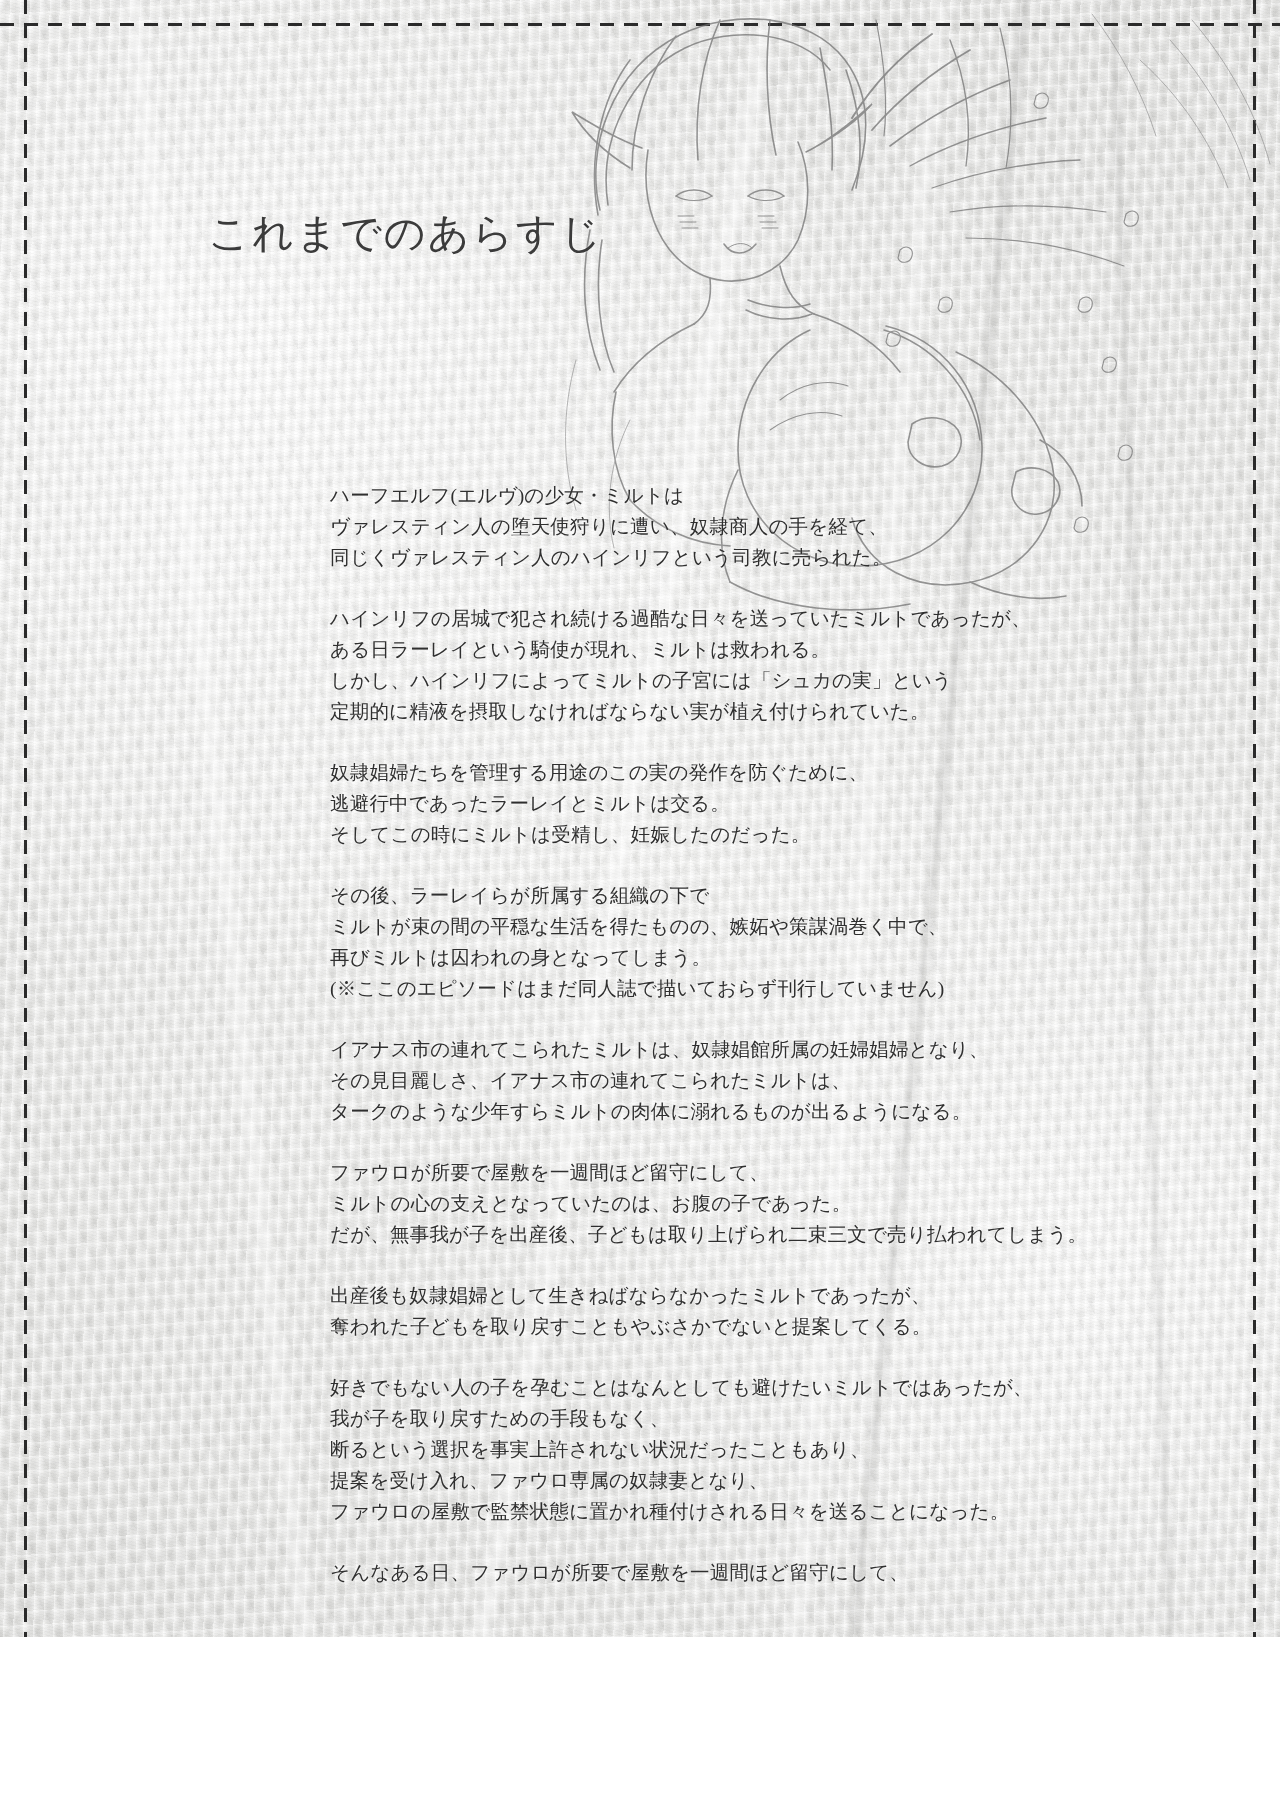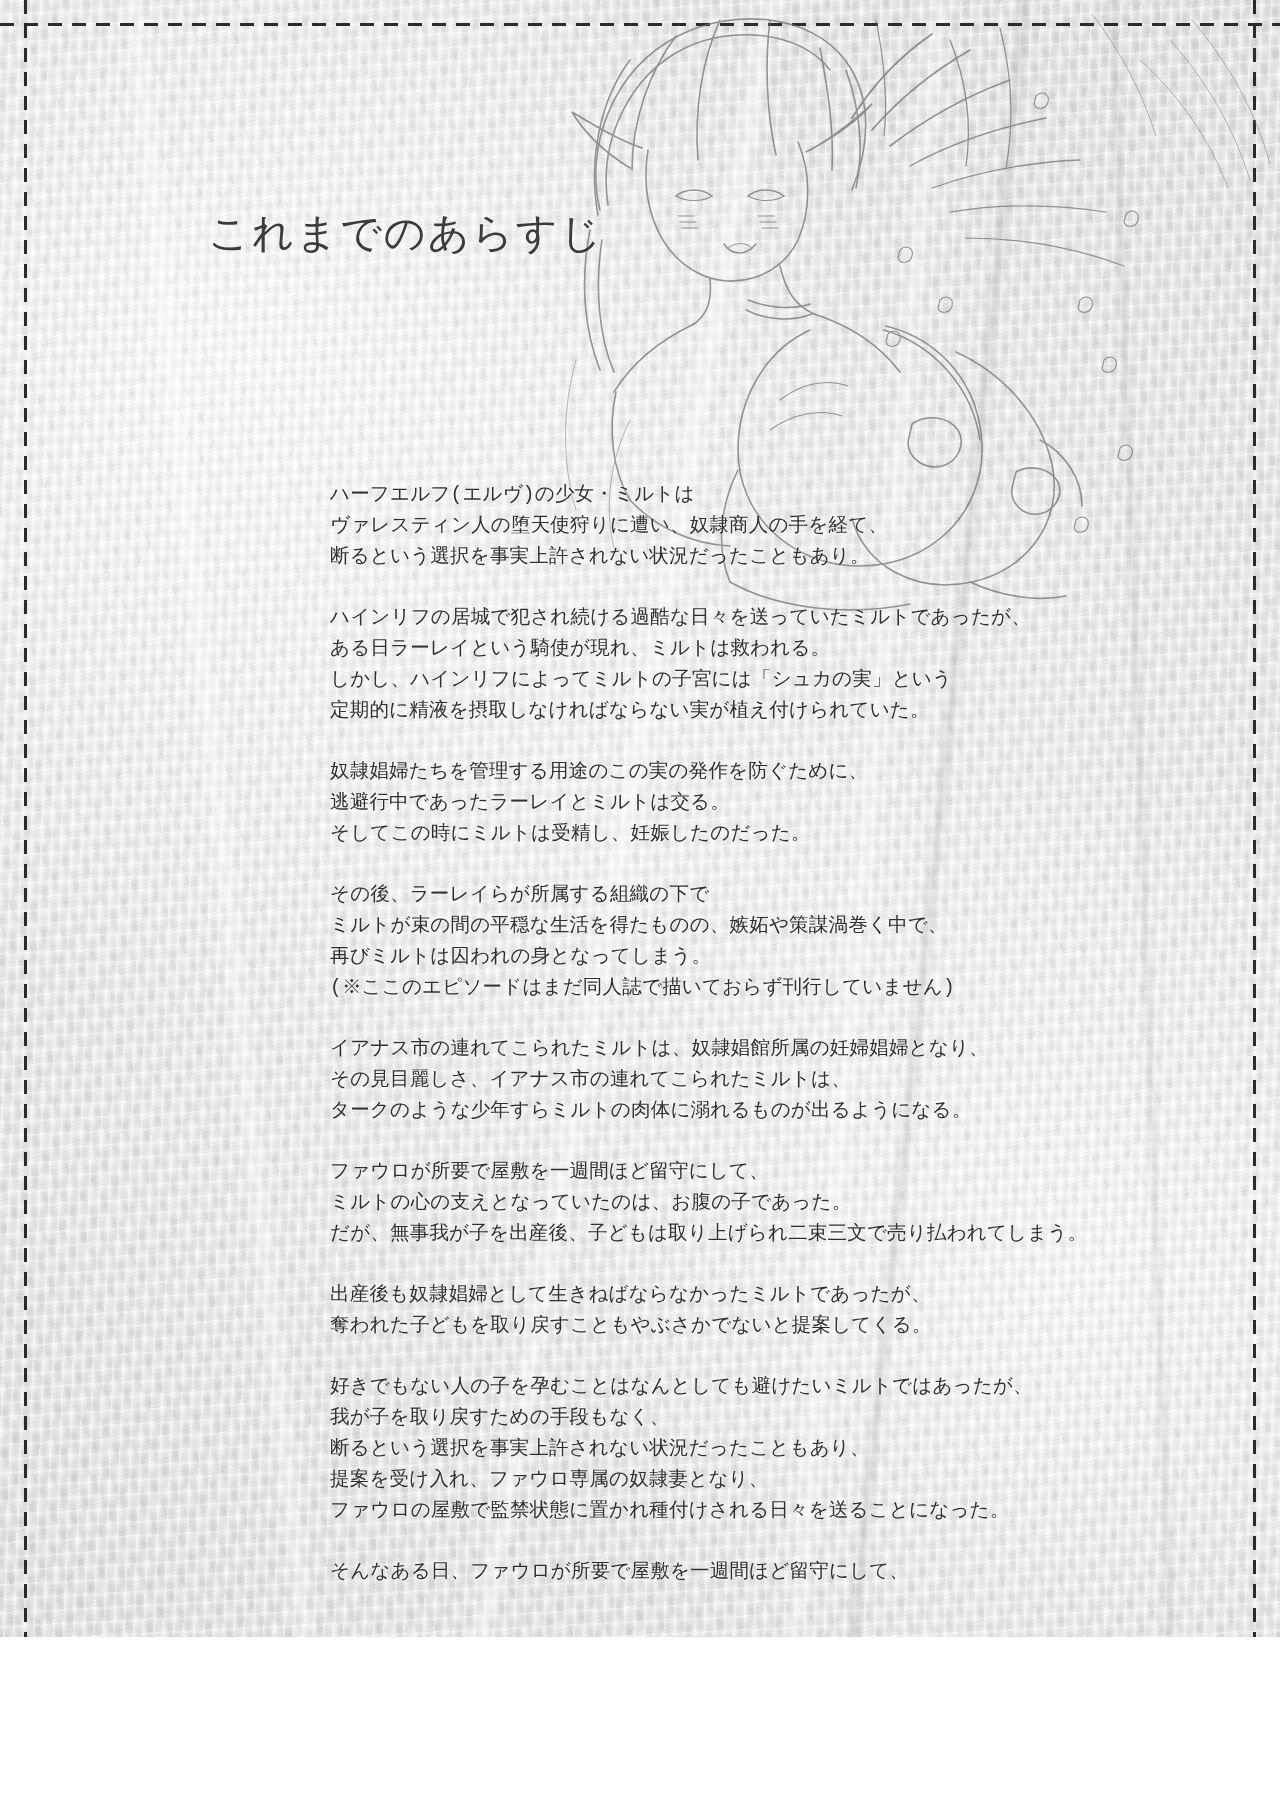--- a/index.html
+++ b/index.html
@@ -107,21 +107,21 @@
     white-space: nowrap;
   }
 
   
   #synopsis {
     position: absolute;
     left: 330px;
     top: 480px;
     width: 830px;
     color: #2f2f2f;
-    font-family: Liberation Mono, monospace;
+    font-family: Liberation Serif, serif;
     font-size: 19.5px;
     line-height: 31px;
     letter-spacing: .2px;
   }
   #synopsis .para { margin: 0 0 30px 0; }
   #synopsis .para:last-child { margin-bottom: 16px; }
   #synopsis .line { white-space: nowrap; text-shadow: 0 0 3px rgba(255,255,255,.75); }
 
   
   #page-number {
@@ -242,21 +242,21 @@
       </g>
     </svg>
   </div>
 
   <div id="heading">これまでのあらすじ</div>
 
   <div id="synopsis">
     <div class="para">
       <div class="line">ハーフエルフ(エルヴ)の少女・ミルトは</div>
       <div class="line">ヴァレスティン人の堕天使狩りに遭い、奴隷商人の手を経て、</div>
-      <div class="line">断るという選択を事実上許されない状況だったこともあり。</div>
+      <div class="line">同じくヴァレスティン人のハインリフという司教に売られた。</div>
     </div>
     <div class="para">
       <div class="line">ハインリフの居城で犯され続ける過酷な日々を送っていたミルトであったが、</div>
       <div class="line">ある日ラーレイという騎使が現れ、ミルトは救われる。</div>
       <div class="line">しかし、ハインリフによってミルトの子宮には「シュカの実」という</div>
       <div class="line">定期的に精液を摂取しなければならない実が植え付けられていた。</div>
     </div>
     <div class="para">
       <div class="line">奴隷娼婦たちを管理する用途のこの実の発作を防ぐために、</div>
       <div class="line">逃避行中であったラーレイとミルトは交る。</div>

